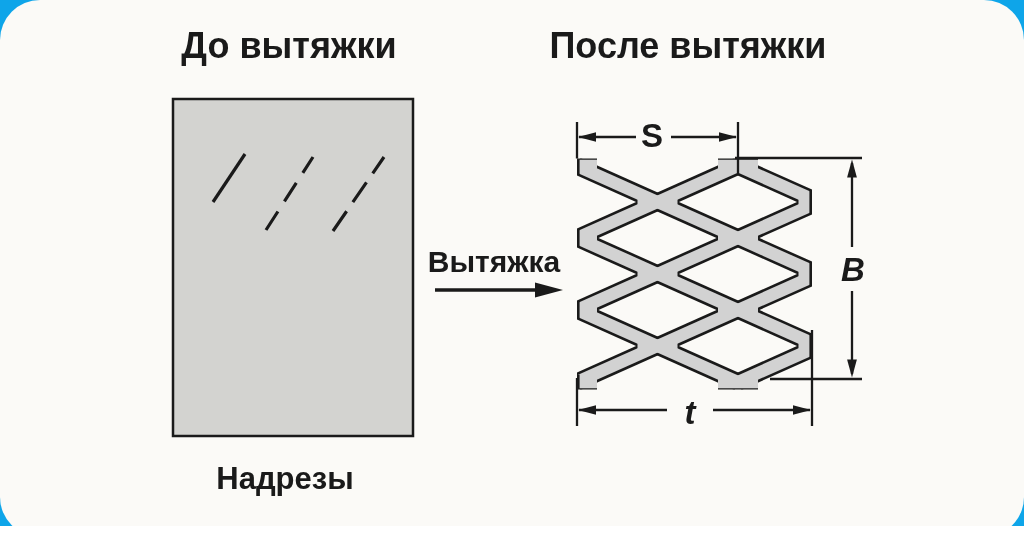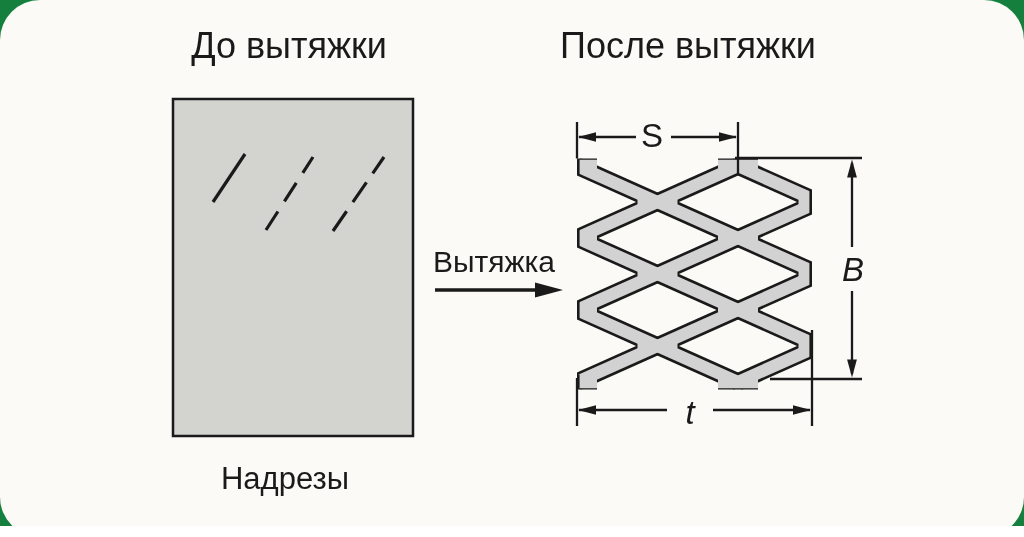--- a/index.html
+++ b/index.html
@@ -1,16 +1,16 @@
 <!DOCTYPE html>
 <html><head>
 <meta charset="utf-8">
 <style>
   html, body { margin: 0; padding: 0; background: #ffffff; }
-  .stage { position: relative; width: 1024px; height: 526px; background: #15803d; overflow: hidden; }
+  .stage { position: relative; width: 1024px; height: 526px; background: #0ea5e9; overflow: hidden; font-weight: bold; }
   svg { display: block; }
   text { font-family: "Liberation Sans", sans-serif; fill: #1a1a1a; }
   .title    { font-size: 36px; }
   .caption  { font-size: 31px; }
   .arrowlbl { font-size: 30px; }
   .dim      { font-size: 33px; }
   .it       { font-style: italic; }
   .ink      { stroke: #1a1a1a; }
 </style>
 </head>

